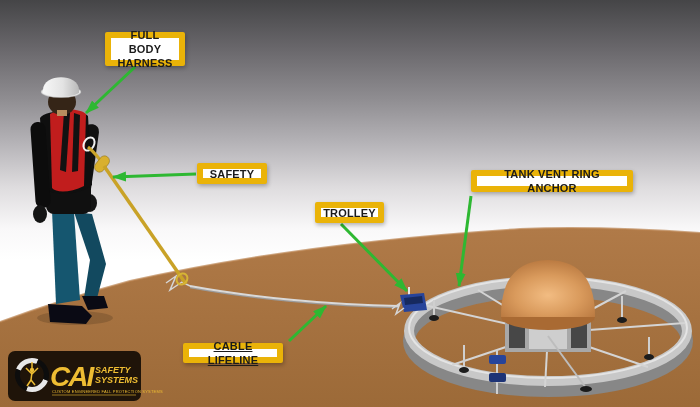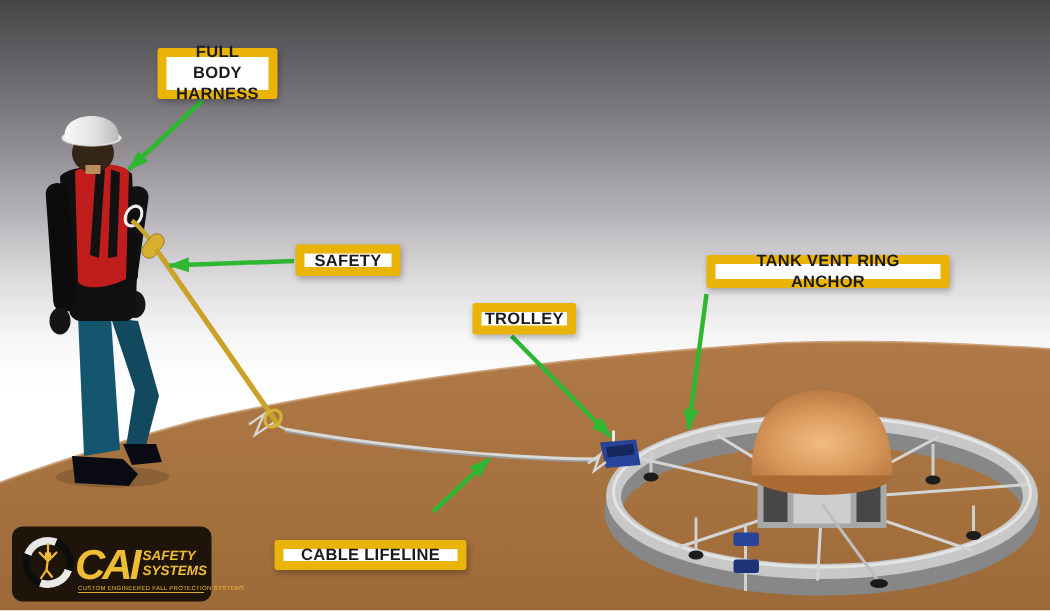--- a/index.html
+++ b/index.html
@@ -8,21 +8,21 @@
   .stage svg{position:absolute;left:0;top:0;}
   .callout{position:absolute;display:flex;align-items:center;justify-content:center;
            background:#fff;border:6px solid #eab308;border-radius:2px;
            box-shadow:1px 2px 4px rgba(0,0,0,.28);
            font-weight:bold;font-size:11px;line-height:14px;color:#1b1b1b;
            text-align:center;letter-spacing:.2px;z-index:5;padding:0 2px;box-sizing:border-box;}
   .cb-fbh{left:105px;top:32px;width:80px;height:34px;}
   .cb-lan{left:197px;top:163px;width:70px;height:21px;}
   .cb-tro{left:315px;top:202px;width:69px;height:21px;}
   .cb-tvra{left:439px;top:170px;width:162px;height:22px;margin-left:32px;}
-  .cb-cl{left:183px;top:360px;width:128px;height:20px;}
+  .cb-cl{left:183px;top:343px;width:100px;height:20px;text-decoration:underline;}
 </style>
 </head>
 <body>
 
 <div class="stage">
 
 <svg width="700" height="407" viewBox="0 0 700 407">
   <defs>
     <linearGradient id="skyGrad" x1="0" y1="0" x2="0" y2="1">
       <stop offset="0" stop-color="#454547"></stop>

